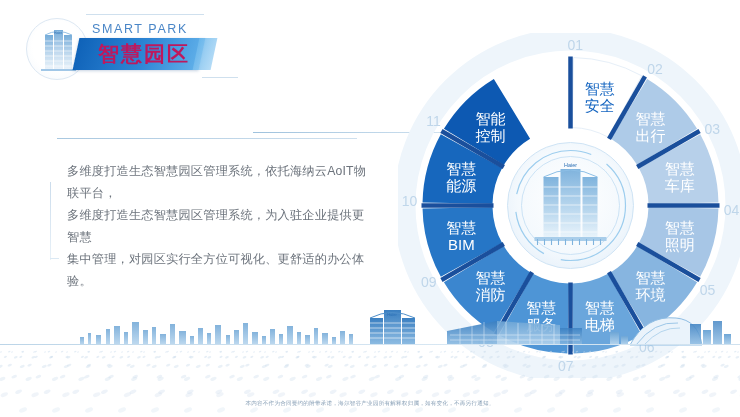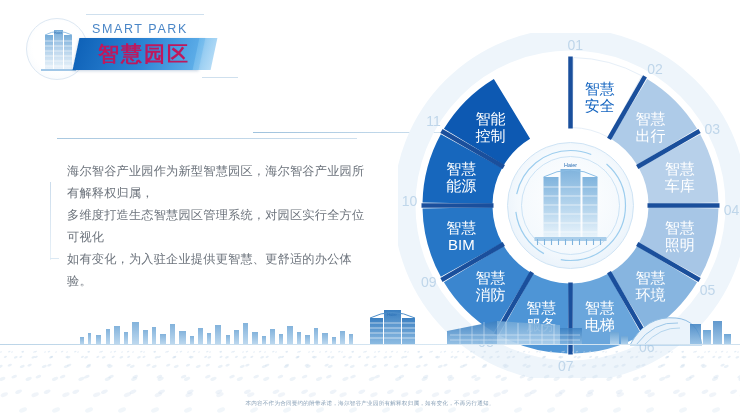--- a/index.html
+++ b/index.html
@@ -149,23 +149,23 @@
   <div class="title-badge-tail"></div>
   <div class="title-text">智慧园区</div>
   <div class="hdr-line-b"></div>
 
   <div class="rule-short"></div>
   <div class="rule-long"></div>
   <div class="bracket-v"></div>
   <div class="bracket-tip"></div>
 
   <div class="body-copy">
-    <p>海尔智谷产业园作为新型智慧园区，海尔智谷产业园所有解释权归属，</p>
-    <p>多维度打造生态智慧园区管理系统，对园区实行全方位可视化</p>
-    <p>如有变化，为入驻企业提供更智慧、更舒适的办公体验。</p>
+    <p>多维度打造生态智慧园区管理系统，依托海纳云AoIT物联平台，</p>
+    <p>多维度打造生态智慧园区管理系统，为入驻企业提供更智慧</p>
+    <p>集中管理，对园区实行全方位可视化、更舒适的办公体验。</p>
   </div>
 
   <div class="donut-wrap">
     <svg id="wheel" width="345" height="345" viewBox="0 0 345 345" aria-hidden="true">
       <defs>
         <radialGradient id="hubG" cx="50%" cy="45%" r="60%">
           <stop offset="0%" stop-color="#ffffff"></stop>
           <stop offset="70%" stop-color="#f4f9fd"></stop>
           <stop offset="100%" stop-color="#e7f1fa"></stop>
         </radialGradient>

